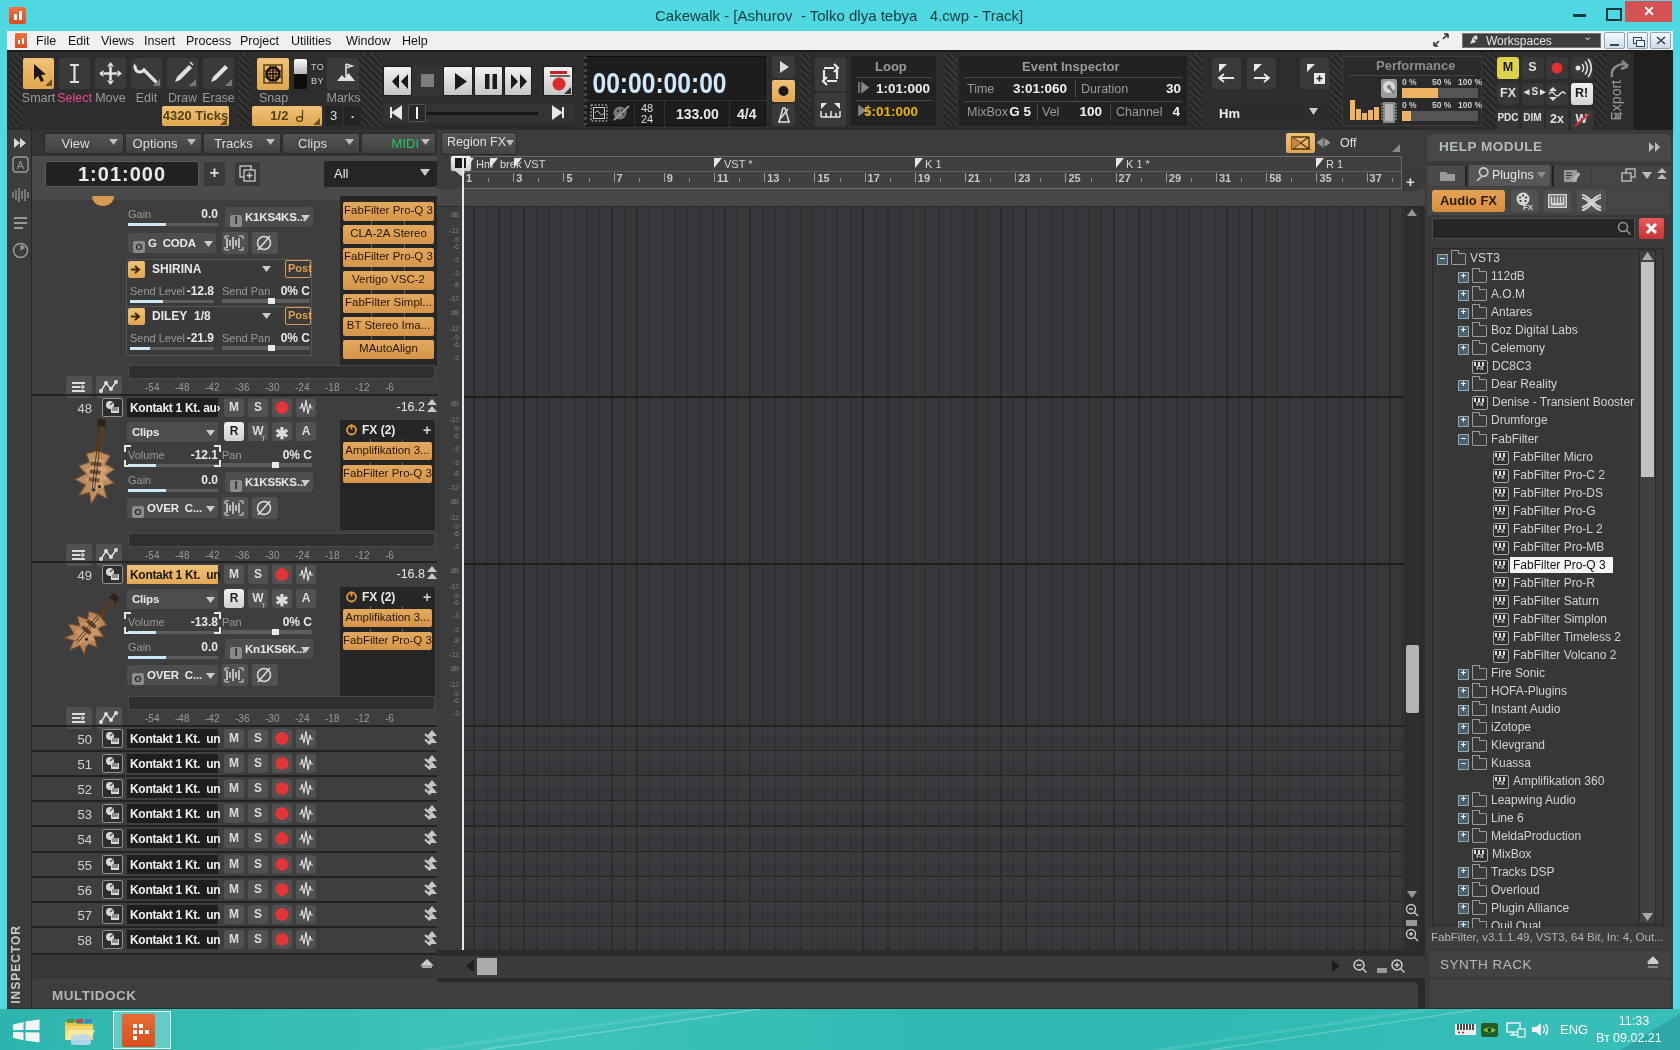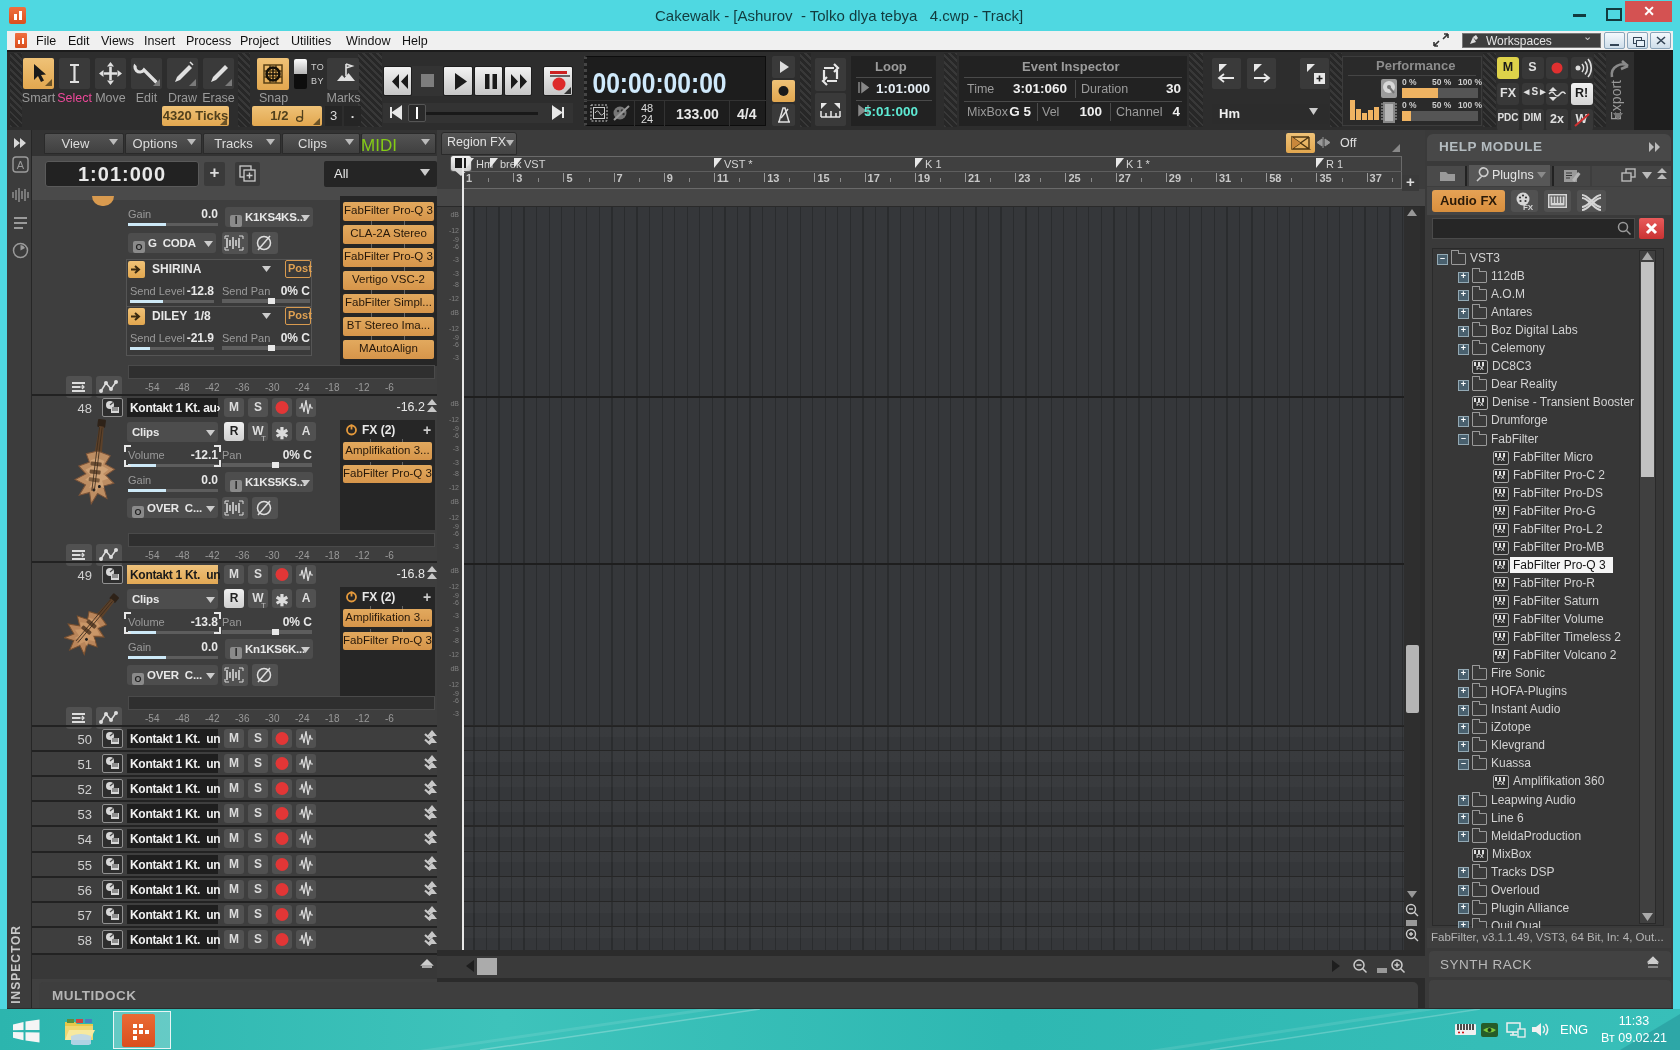--- a/index.html
+++ b/index.html
@@ -319,21 +319,21 @@
     </div>
 <div class="a" style="left:872px;top:81px;color:#e6eef5;font-size:13.5px;font-weight:bold">
       <div style="width:58px;text-align:right">1:01:000</div>
     </div>
 <div class="a" style="left:856px;top:100px;width:76px;height:1px;background:#4a4a4a"></div>
 <div class="a" style="left:857px;top:104px;">
       <svg width="13" height="13">
         <path d="M11 1 v11 M2 2 L8 6.5 L2 11 Z" stroke="#888" stroke-width="1.5" fill="#888"></path>
       </svg>
     </div>
-<div class="a" style="left:860px;top:104px;color:#5eead4;font-size:13.5px;font-weight:bold">
+<div class="a" style="left:860px;top:104px;color:#eab308;font-size:13.5px;font-weight:bold">
       <div style="width:58px;text-align:right">5:01:000</div>
     </div>
 <div class="a" style="left:959px;top:56px;width:228px;height:70px;background:#222"></div>
 <div class="a" style="left:1022px;top:59px;color:#9b9b9b;font-size:13px;font-weight:bold">Event Inspector</div>
 <div class="a" style="left:964px;top:77px;width:218px;height:1px;background:#4a4a4a"></div>
 <div class="a" style="left:967px;top:82px;color:#9b9b9b;font-size:12.5px">Time</div>
 <div class="a" style="left:1005px;top:81px;color:#f0f0f0;font-size:13.5px;font-weight:bold">
       <div style="width:62px;text-align:right">3:01:060</div>
     </div>
 <div class="a" style="left:1075px;top:80px;width:1px;height:18px;background:#4a4a4a"></div>
@@ -545,21 +545,21 @@
 <div class="a" style="left:282px;top:136px;">
       <div style="width:61px;text-align:center;color:#dcdcdc;font-size:13px">Clips</div>
     </div>
 <div class="a" style="left:345px;top:139px;">
       <svg width="9" height="7">
         <path d="M0 0 L4.5 6 L9 0 Z" fill="#bbb"></path>
       </svg>
     </div>
 <div class="a" style="left:361px;top:133px;width:75px;height:21px;background:linear-gradient(#535353,#404040);border:1px solid #2a2a2a;border-radius:2px 2px 0 0"></div>
 <div class="a" style="left:361px;top:136px;">
-      <div style="width:58px;text-align:left;color:#84cc16;font-size:17px">MIDI</div>
+      <div style="width:58px;text-align:right;color:#22c55e;font-size:13px">MIDI</div>
     </div>
 <div class="a" style="left:421px;top:139px;">
       <svg width="9" height="7">
         <path d="M0 0 L4.5 6 L9 0 Z" fill="#bbb"></path>
       </svg>
     </div>
 <div class="a" style="left:32px;top:156px;width:405px;height:38px;background:#4a4a4a"></div>
 <div class="a" style="left:45px;top:161px;width:154px;height:26px;background:#222;border:1px solid #5a5a5a;border-radius:3px"></div>
 <div class="a" style="left:45px;top:163px;">
       <div style="width:154px;text-align:center;color:#e8e8e8;font-size:20px;font-weight:bold;letter-spacing:1px">1:01:000</div>
@@ -1885,21 +1885,21 @@
 <div class="fxi" style="left:1493px;top:540.8px">FX</div>
 <div class="a tree" style="left:1513px;top:539.8px;">FabFilter Pro-MB</div>
 <div class="fxi" style="left:1493px;top:558.85px">FX</div>
 <div class="a" style="left:1510px;top:556.85px;width:103px;height:16px;background:#f5f5f5"></div>
 <div class="a" style="left:1513px;top:557.85px;color:#111;font-size:12px;white-space:nowrap">FabFilter Pro-Q 3</div>
 <div class="fxi" style="left:1493px;top:576.9px">FX</div>
 <div class="a tree" style="left:1513px;top:575.9px;">FabFilter Pro-R</div>
 <div class="fxi" style="left:1493px;top:594.95px">FX</div>
 <div class="a tree" style="left:1513px;top:593.95px;">FabFilter Saturn</div>
 <div class="fxi" style="left:1493px;top:613px">FX</div>
-<div class="a tree" style="left:1513px;top:612px;">FabFilter Volume</div>
+<div class="a tree" style="left:1513px;top:612px;">FabFilter Simplon</div>
 <div class="fxi" style="left:1493px;top:631.05px">FX</div>
 <div class="a tree" style="left:1513px;top:630.05px;">FabFilter Timeless 2</div>
 <div class="fxi" style="left:1493px;top:649.1px">FX</div>
 <div class="a tree" style="left:1513px;top:648.1px;">FabFilter Volcano 2</div>
 <div class="pm" style="left:1458px;top:668.65px">+</div>
 <div class="fico" style="left:1472px;top:668.15px"></div>
 <div class="a tree" style="left:1491px;top:666.15px;">Fire Sonic</div>
 <div class="pm" style="left:1458px;top:686.7px">+</div>
 <div class="fico" style="left:1472px;top:686.2px"></div>
 <div class="a tree" style="left:1491px;top:684.2px;">HOFA-Plugins</div>
@@ -2033,14 +2033,14 @@
       <svg width="20" height="17">
         <path d="M2 6 h4 l5 -4 v13 l-5 -4 h-4 Z" fill="#f0f0f0"></path>
         <path d="M13 5 a5 5 0 0 1 0 7 M15.5 3 a8 8 0 0 1 0 11" stroke="#f0f0f0" stroke-width="1.6" fill="none"></path>
       </svg>
     </div>
 <div class="a" style="left:1560px;top:1022px;color:#fff;font-size:13px">ENG</div>
 <div class="a" style="left:1602px;top:1014px;color:#fff;font-size:12.5px">
       <div style="width:64px;text-align:center">11:33</div>
     </div>
 <div class="a" style="left:1596px;top:1031px;color:#fff;font-size:12.5px">
-      <div style="width:76px;text-align:center">Вт 09.02.21</div>
+      <div style="width:76px;text-align:left">Вт 09.02.21</div>
     </div>
   </div>
 </body></html>

